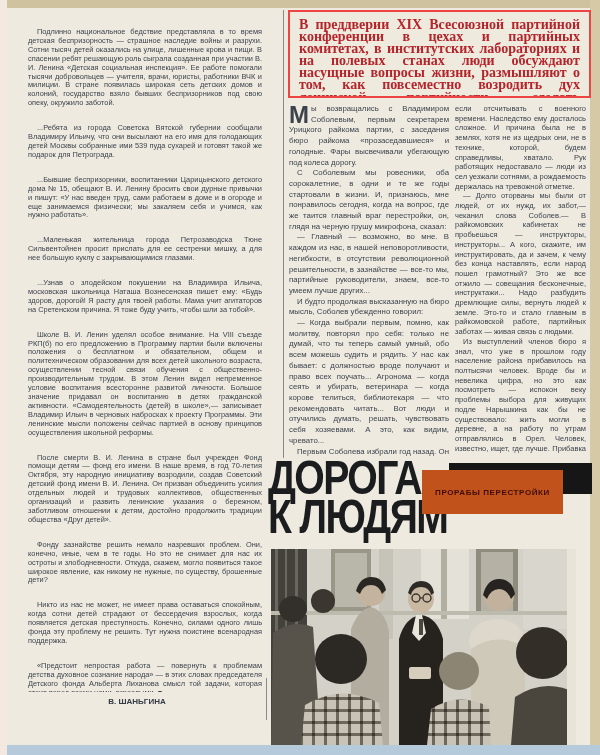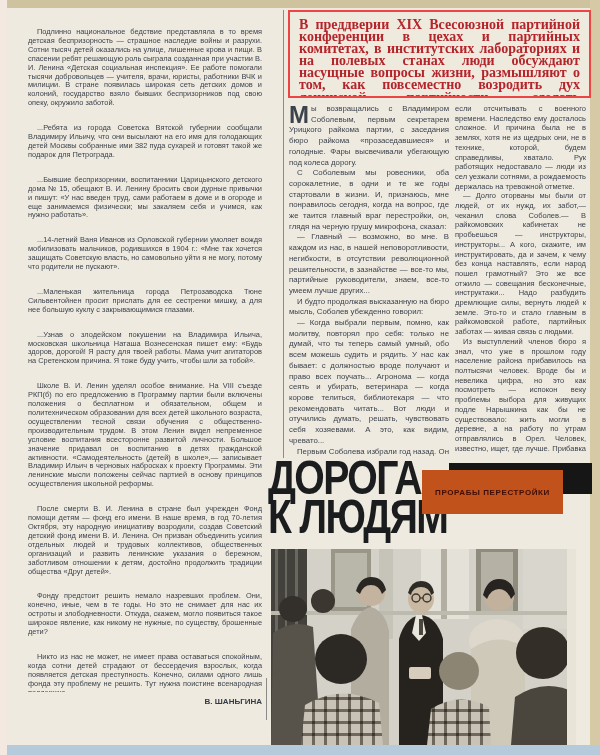--- a/index.html
+++ b/index.html
@@ -10,21 +10,21 @@
   #edge-top{left:0;top:0;width:600px;height:8px;background:#cfc29e;}
   #edge-right{right:0;top:0;width:10px;height:755px;background:#d6c9a5;}
   #edge-bottom{left:0;bottom:0;width:600px;height:10px;background:#b5cbdc;}
   #edge-left{left:0;top:0;width:7px;height:755px;background:#f3e9e1;}
   #paper{position:absolute;left:7px;top:8px;width:585px;height:737px;background:#eeeae0;}
 
   
   #left-col{position:absolute;left:12px;top:12px;width:266px;height:680px;overflow:hidden;
             color:#3d434d;font-size:7.4px;line-height:8.9px;text-align:justify;}
   #left-col p{margin:16px;text-indent:9px;}
-  #signature{position:absolute;left:12px;top:697px;width:250px;text-align:right;
+  #signature{position:absolute;left:12px;top:697px;width:250px;text-align:center;
              font-weight:bold;font-size:8px;color:#343a44;}
   .vrule{position:absolute;width:1px;background:#8a8a88;}
   #rule-main{left:283px;top:10px;height:448px;}
   #rule-bottom{left:266px;top:678px;height:42px;}
 
   
   #kicker{position:absolute;left:288px;top:10px;width:303px;height:88px;
           border:2px solid #ef4444;background:#eeeade;box-sizing:border-box;
           padding:7px 9px;color:#b5242b;font-family:"Liberation Serif",serif;
           font-weight:bold;font-size:14px;line-height:12.1px;text-align:justify;overflow:hidden;}
@@ -62,28 +62,27 @@
 
 <div id="page">
   <div id="paper"></div>
   <div id="edge-top" class="edge"></div>
   <div id="edge-right" class="edge"></div>
   <div id="edge-bottom" class="edge"></div>
   <div id="edge-left" class="edge"></div>
 
   <div id="left-col">
     <p>Подлинно национальное бедствие представляла в то время детская беспризорность — страшное наследие войны и разрухи. Сотни тысяч детей оказались на улице, лишенные крова и пищи. В спасении ребят решающую роль сыграла созданная при участии В. И. Ленина «Детская социальная инспекция». Ее работе помогали тысячи добровольцев — учителя, врачи, юристы, работники ВЧК и милиции. В стране появилась широкая сеть детских домов и колоний, государство взяло бывших беспризорников под свою опеку, окружило заботой.</p>
-    <p>...Ребята из города Советска Вятской губернии сообщали Владимиру Ильичу, что они высылают на его имя для голодающих детей Москвы собранные ими 382 пуда сухарей и готовят такой же подарок для Петрограда.</p>
+    <p>...Ребята из города Советска Вятской губернии сообщали Владимиру Ильичу, что они высылают на его имя для голодающих детей Москвы собранные ими 539 пуда сухарей и готовят такой же подарок для Петрограда.</p>
     <p>...Бывшие беспризорники, воспитанники Царицынского детского дома № 15, обещают В. И. Ленину бросить свои дурные привычки и пишут: «У нас введен труд, сами работаем в доме и в огороде и еще занимаемся физически; мы закаляем себя и учимся, как нужно работать».</p>
-    <p>...14-летний Ваня Иванов из Орловской губернии умоляет вождя мобилизовать мальчиков, родившихся в 1904 г.: «Мне так хочется защищать Советскую власть, но самовольно уйти я не могу, потому что родители не пускают».</p>
     <p>...Маленькая жительница города Петрозаводска Тюне Сильвентойнен просит прислать для ее сестренки мишку, а для нее большую куклу с закрывающимися глазами.</p>
     <p>...Узнав о злодейском покушении на Владимира Ильича, московская школьница Наташа Вознесенская пишет ему: «Будь здоров, дорогой! Я расту для твоей работы. Мама учит агитаторов на Сретенском причина. Я тоже буду учить, чтобы шли за тобой».</p>
     <p>Школе В. И. Ленин уделял особое внимание. На VIII съезде РКП(б) по его предложению в Программу партии были включены положения о бесплатном и обязательном, общем и политехническом образовании для всех детей школьного возраста, осуществлении тесной связи обучения с общественно-производительным трудом. В этом Ленин видел непременное условие воспитания всесторонне развитой личности. Большое значение придавал он воспитанию в детях гражданской активности. «Самодеятельность (детей) в школе»,— записывает Владимир Ильич в черновых набросках к проекту Программы. Эти ленинские мысли положены сейчас партией в основу принципов осуществления школьной реформы.</p>
     <p>После смерти В. И. Ленина в стране был учрежден Фонд помощи детям — фонд его имени. В наше время, в год 70-летия Октября, эту народную инициативу возродили, создав Советский детский фонд имени В. И. Ленина. Он призван объединить усилия отдельных людей и трудовых коллективов, общественных организаций и развить ленинские указания о бережном, заботливом отношении к детям, достойно продолжить традиции общества «Друг детей».</p>
-    <p>Фонду предстоит решить немало назревших проблем. Они, конечно, иные, чем в те годы. Но это не снимает для нас их остроты и злободневности. Откуда, скажем, могло появиться такое широкое явление, как никому не нужные, по существу, брошенные дети?</p>
+    <p>Фонду зазнайстве решить немало назревших проблем. Они, конечно, иные, чем в те годы. Но это не снимает для нас их остроты и злободневности. Откуда, скажем, могло появиться такое широкое явление, как никому не нужные, по существу, брошенные дети?</p>
     <p>Никто из нас не может, не имеет права оставаться спокойным, когда сотни детей страдают от бессердечия взрослых, когда появляется детская преступность. Конечно, силами одного лишь фонда эту проблему не решить. Тут нужна поистине всенародная поддержка.</p>
     <p>«Предстоит непростая работа — повернуть к проблемам детства духовное сознание народа» — в этих словах председателя Детского фонда Альберта Лиханова смысл той задачи, которая стоит перед всеми нами, взрослыми. ■</p>
   </div>
   <div id="signature">В. ШАНЬГИНА</div>
   <div id="rule-main" class="vrule"></div>
   <div id="rule-bottom" class="vrule"></div>
 
   <div id="kicker">В преддверии XIX Всесоюзной партийной конференции в цехах и партийных комитетах, в институтских лабораториях и на полевых станах люди обсуждают насущные вопросы жизни, размышляют о том, как повсеместно возродить дух ленинской партийности, сделать творческий подход к делу нормой, как укрепить в каждом чувство ответственности и раскрепостить инициативу, дух поиска и самостоятельности в действиях. Люди думают, предлагают, советуются...</div>
 
   <div id="mid-col" class="ncol">

